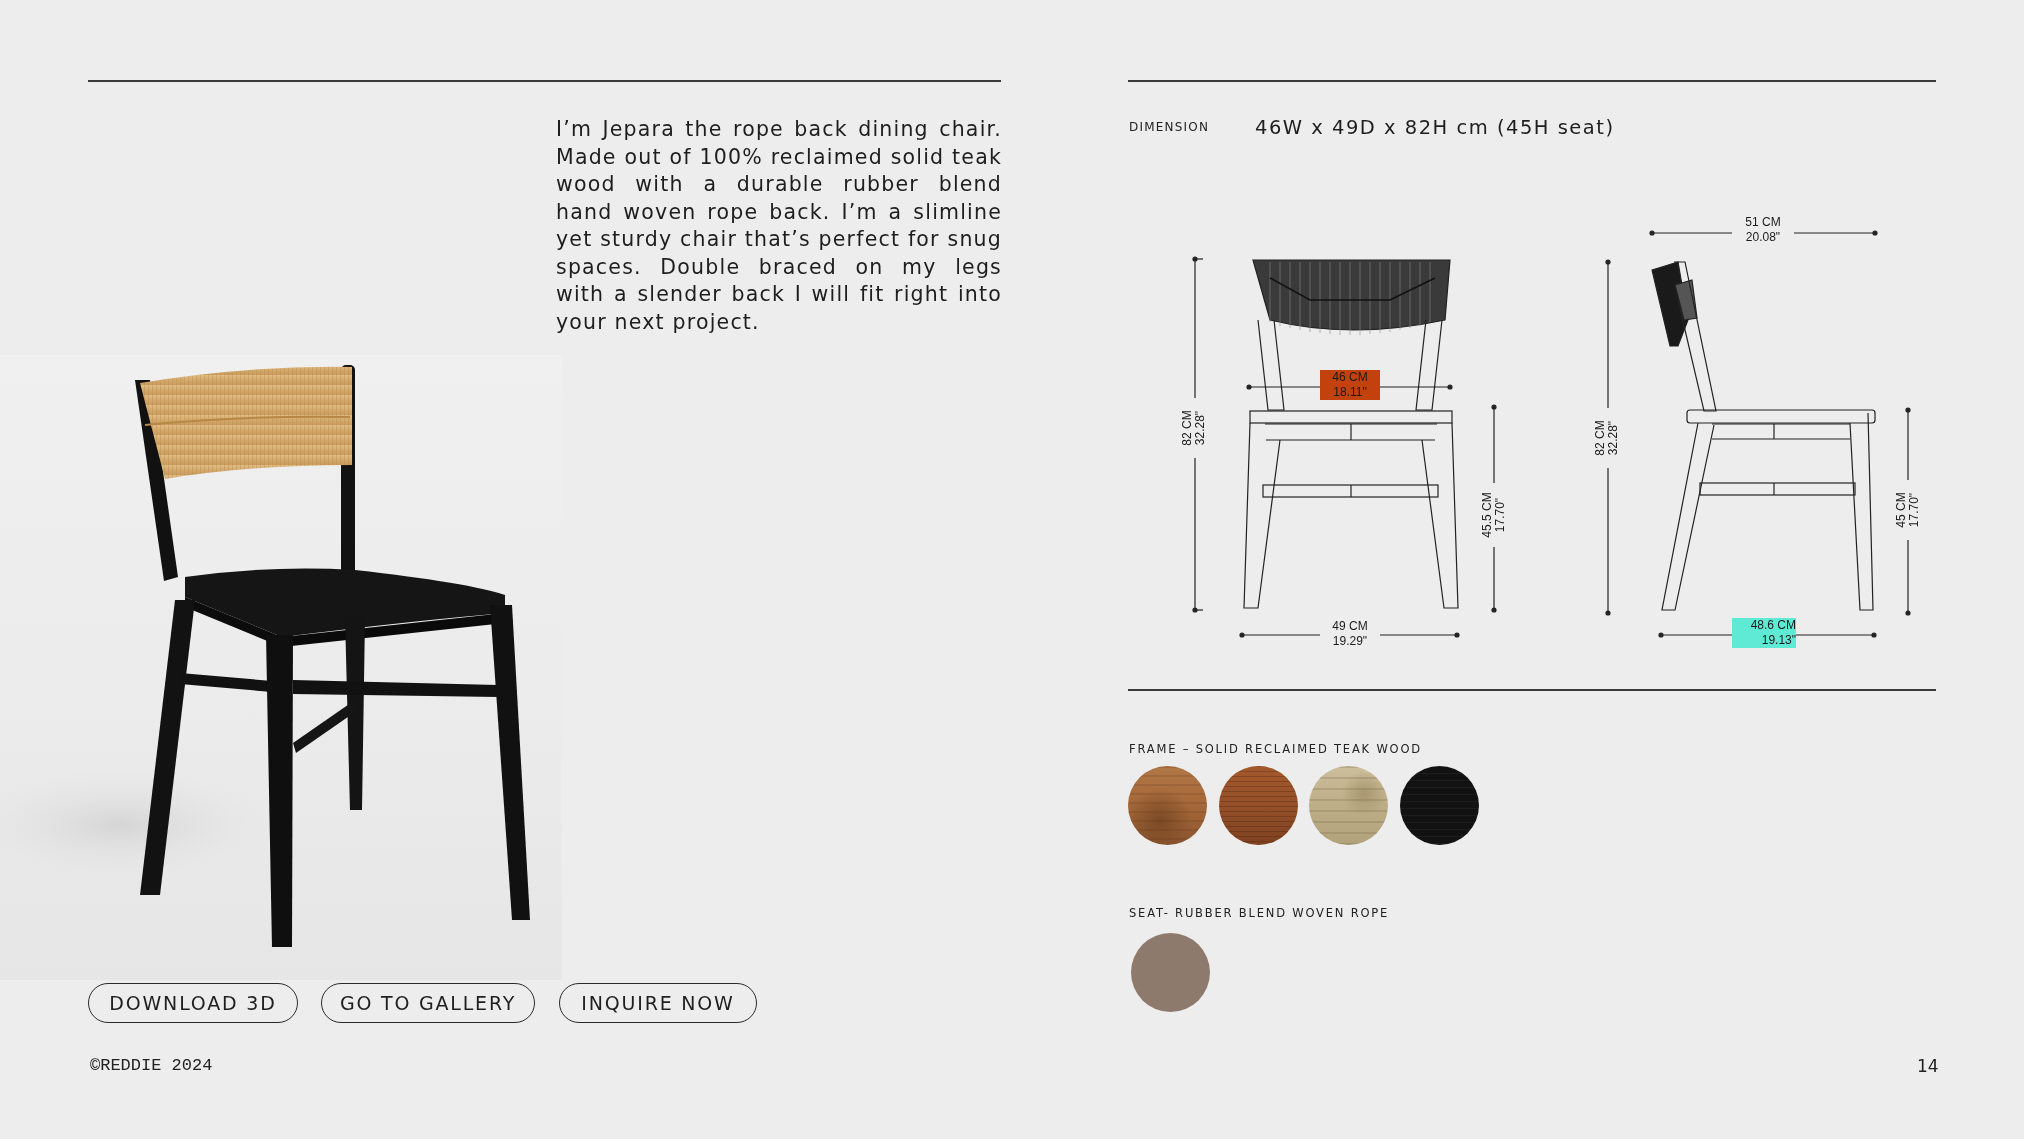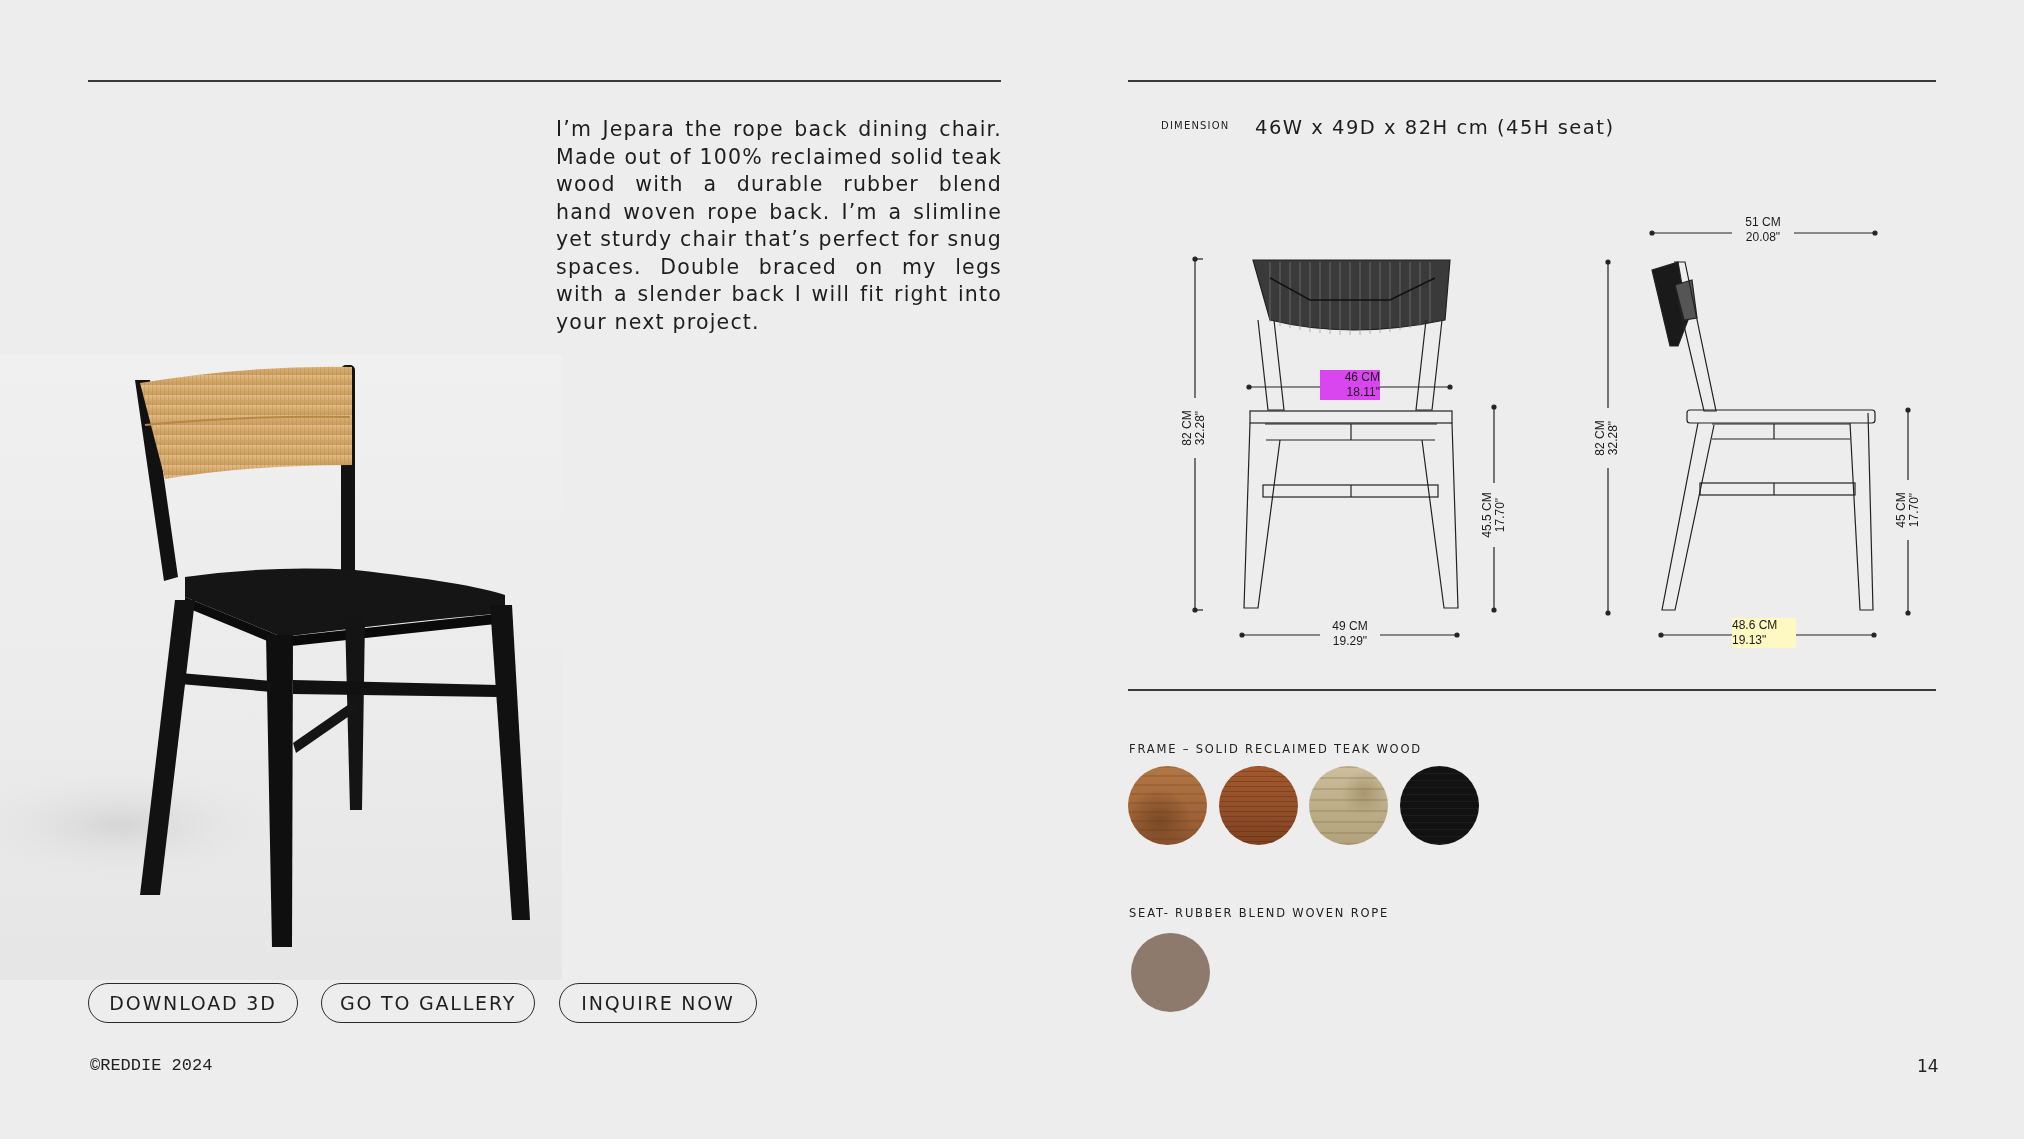--- a/index.html
+++ b/index.html
@@ -26,21 +26,21 @@
   }
   .btn {
     position:absolute; top:983px; height:40px; box-sizing:border-box;
     border:1.6px solid #2a2a2a; border-radius:22px; background:transparent;
     font-family:"DejaVu Sans", sans-serif; font-size:19px; letter-spacing:1.8px;
     color:#1f1f1f; display:flex; align-items:center; justify-content:center;
     cursor:pointer;
   }
   .footer-left { left:90px; top:1056px; font-size:17px; color:#222;font-family:Liberation Mono, monospace; }
   .footer-right { left:1917px; top:1056px; font-size:17px; color:#222; }
-  .dim-label { left:1129px; top:120px; font-size:10px; letter-spacing:1.2px; color:#222;margin-left:32px; }
+  .dim-label { left:1129px; top:120px; font-size:12px; letter-spacing:1.2px; color:#222; }
   .dim-value { left:1255px; top:116px; font-size:19.5px; letter-spacing:1.5px; color:#1e1e1e; }
   .drawing { position:absolute; }
   .sec-label { font-size:11.5px; letter-spacing:1.8px; color:#222;margin-top:12px; }
   .swatch { position:absolute; width:79px; height:79px; border-radius:50%; }
   .sw-teak {
     background:
       repeating-linear-gradient(180deg, rgba(90,50,20,0.18) 0 2px, transparent 2px 9px),
       radial-gradient(circle at 40% 70%, #7a4a25 0%, transparent 45%),
       linear-gradient(180deg,#b07746 0%,#a86b3c 40%,#9c6035 70%,#8a5430 100%);
   }
@@ -180,21 +180,21 @@
       <circle cx="324" cy="370" r="2" fill="#222"></circle>
 
     <line x1="72" y1="395" x2="287" y2="395"></line>
     <circle cx="72" cy="395" r="2" fill="#222"></circle>
       <circle cx="287" cy="395" r="2" fill="#222"></circle>
   </svg>
   <div class="abs" style="left:-6px; top:175px; transform:rotate(-90deg); font-family:'Liberation Sans', sans-serif; font-size:12px; line-height:13px; text-align:center; width:60px; background:#ededed;">
     <div>82 CM</div>
     <div>32.28"</div>
   </div>
-  <div class="abs" style="left:150px; top:130px; font-family:'Liberation Sans', sans-serif; font-size:12px; line-height:15px; text-align:right; width:60px; background:#d946ef;">
+  <div class="abs" style="left:150px; top:130px; font-family:'Liberation Sans', sans-serif; font-size:12px; line-height:15px; text-align:center; width:60px; background:#c2410c;">
     <div>46 CM</div>
     <div>18.11"</div>
   </div>
   <div class="abs" style="left:292px; top:262px; transform:rotate(-90deg); font-family:'Liberation Sans', sans-serif; font-size:12px; line-height:13px; text-align:center; width:64px; background:#ededed;">
     <div>45.5 CM</div>
     <div>17.70"</div>
   </div>
   <div class="abs" style="left:150px; top:379px; font-family:'Liberation Sans', sans-serif; font-size:12px; line-height:15px; text-align:center; width:60px; background:#ededed;">
     <div>49 CM</div>
     <div>19.29"</div>
@@ -242,21 +242,21 @@
     <div>20.08"</div>
   </div>
   <div class="abs" style="left:-3px; top:215px; transform:rotate(-90deg); font-family:'Liberation Sans', sans-serif; font-size:12px; line-height:13px; text-align:center; width:60px; background:#ededed;">
     <div>82 CM</div>
     <div>32.28"</div>
   </div>
   <div class="abs" style="left:298px; top:287px; transform:rotate(-90deg); font-family:'Liberation Sans', sans-serif; font-size:12px; line-height:13px; text-align:center; width:60px; background:#ededed;">
     <div>45 CM</div>
     <div>17.70"</div>
   </div>
-  <div class="abs" style="left:152px; top:408px; font-family:'Liberation Sans', sans-serif; font-size:12px; line-height:15px; text-align:left; width:64px; background:#fef9c3;">
+  <div class="abs" style="left:152px; top:408px; font-family:'Liberation Sans', sans-serif; font-size:12px; line-height:15px; text-align:right; width:64px; background:#5eead4;">
     <div>48.6 CM</div>
     <div>19.13"</div>
   </div>
 </div>
 
 <div class="rule" style="left:1128px; top:689px; width:808px;"></div>
 
 <div class="abs sec-label" style="left:1129px; top:730px;">FRAME – SOLID RECLAIMED TEAK WOOD</div>
 <div class="swatch sw-teak" style="left:1128px; top:766px;"></div>
 <div class="swatch sw-walnut" style="left:1219px; top:766px;"></div>

